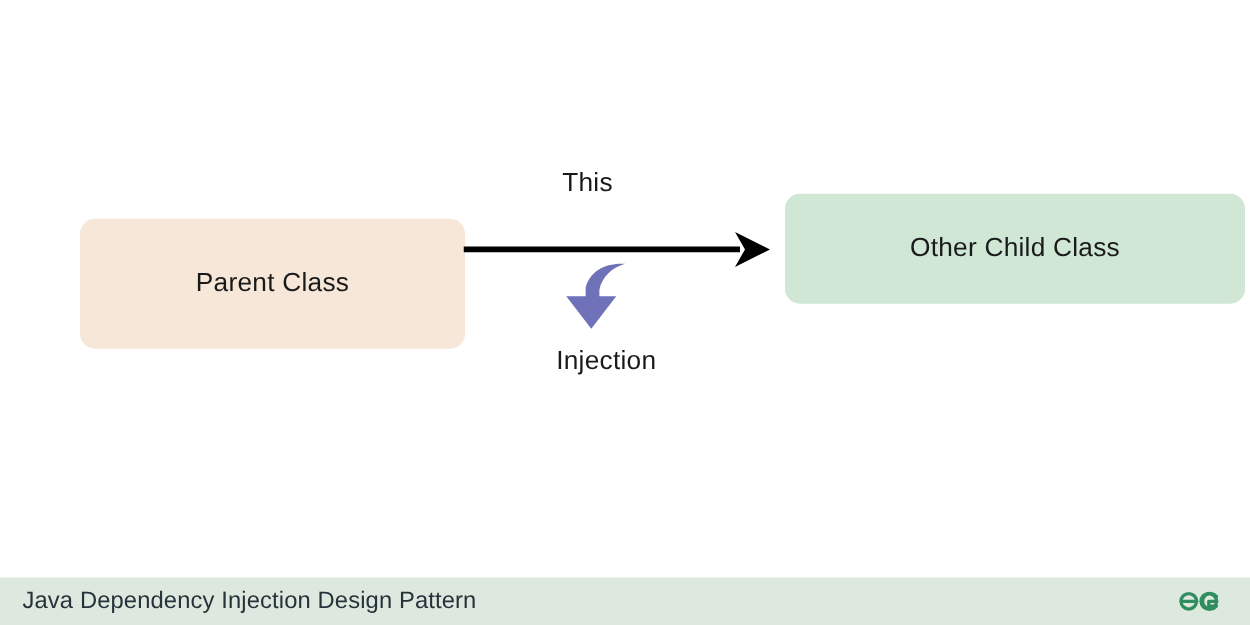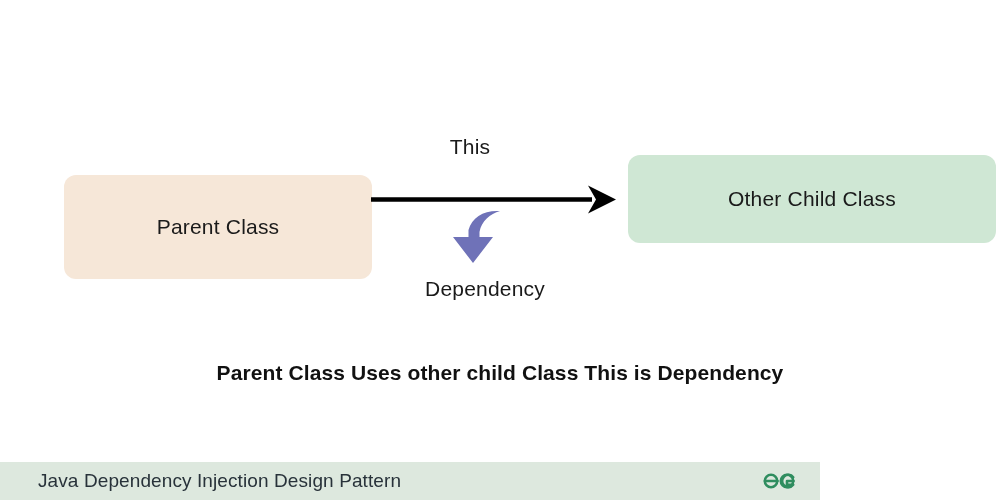--- a/index.html
+++ b/index.html
@@ -103,28 +103,28 @@
     font-weight: bold;
     color: #111111;
     letter-spacing: 0.1px;
   }
 
   
   #footer-bar {
     position: absolute;
     left: 0;
     top: 462px;
-    width: 820px;
+    width: 1000px;
     height: 38px;
     background: #dde8de;
     display: flex;
     align-items: center;
     justify-content: space-between;
     box-sizing: border-box;
-    padding: 0 24px 0 38px;
+    padding: 0 24px 0 18px;
   }
   #footer-title {
     font-size: 19px;
     color: #28323a;
     letter-spacing: 0.1px;
     white-space: nowrap;
   }
   #gfg-logo {
     display: block;
   }
@@ -154,23 +154,22 @@
              L 9 29
              L 29 55
              L 49 29
              L 35.5 29
              L 35.5 24
              C 37.5 13, 46 6, 56 3 Z" fill="#6f72b8"></path>
   </svg>
 
   <div class="edge-label" id="users-label">This</div>
 
-  <div class="edge-label" id="dependency-label">Dependency</div>
+  <div class="edge-label" id="dependency-label">Injection</div>
 
-  <div id="caption">Parent Class Uses other child Class This is Dependency</div>
 
   <div id="footer-bar">
     <span id="footer-title">Java Dependency Injection Design Pattern</span>
     <svg id="gfg-logo" width="34" height="22" viewBox="0 0 34 22">
       <g fill="none" stroke="#2f8d5f" stroke-width="2.6">
         <circle cx="9" cy="11" r="6.2"></circle>
         <circle cx="25" cy="11" r="6.2"></circle>
         <path d="M 3 11 L 15.5 11" stroke-linecap="round"></path>
         <path d="M 31.2 7.2 A 6.2 6.2 0 1 0 31.2 14.8 L 25 14.8 L 25 11 L 31.5 11" stroke-linecap="round" stroke-linejoin="round"></path>
       </g>

